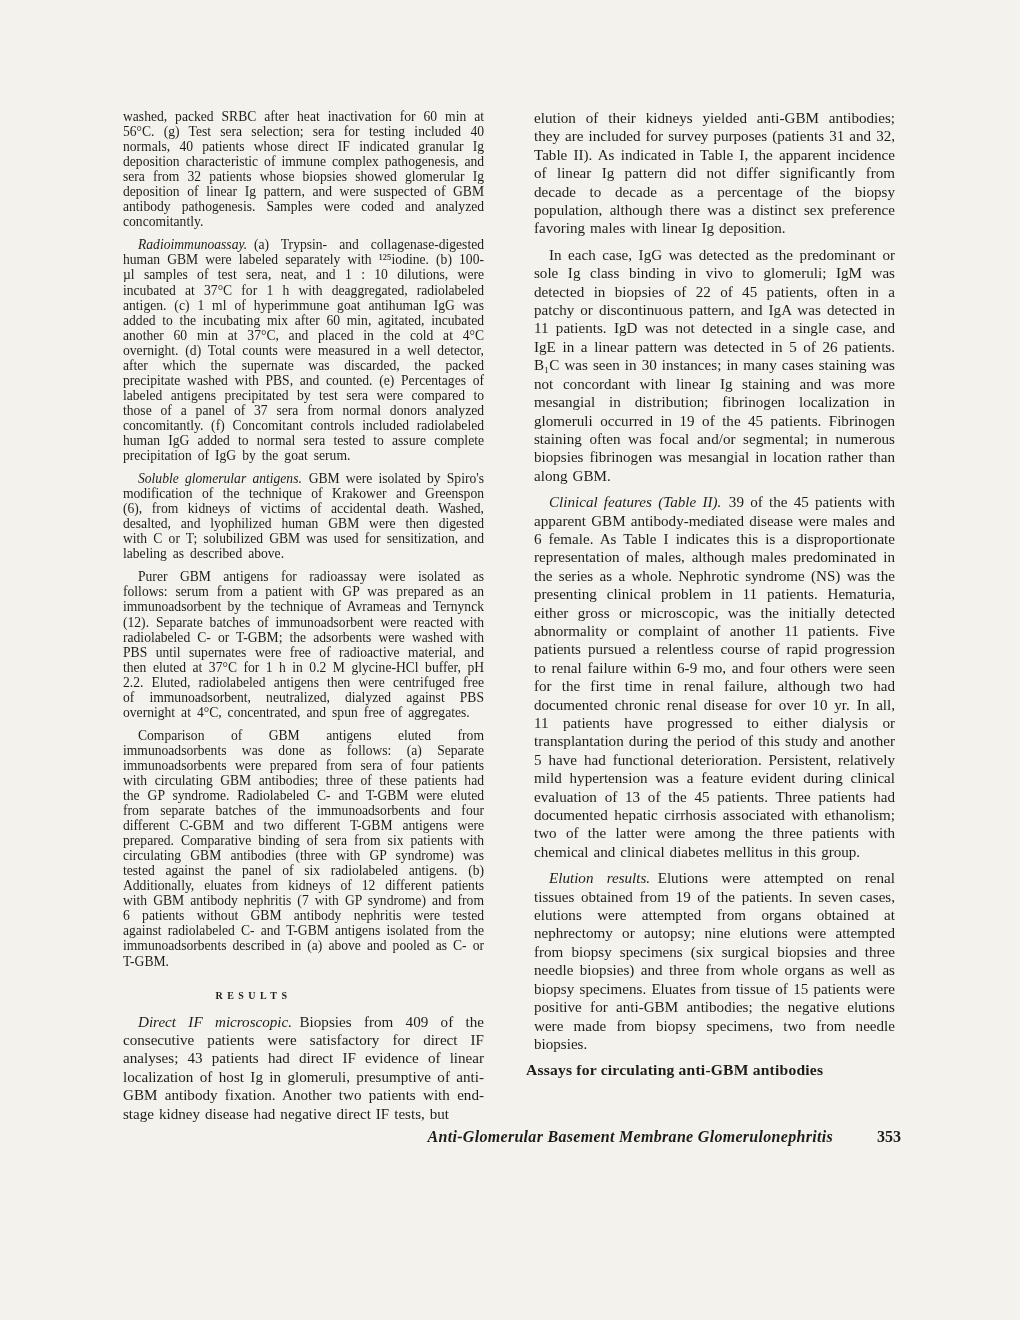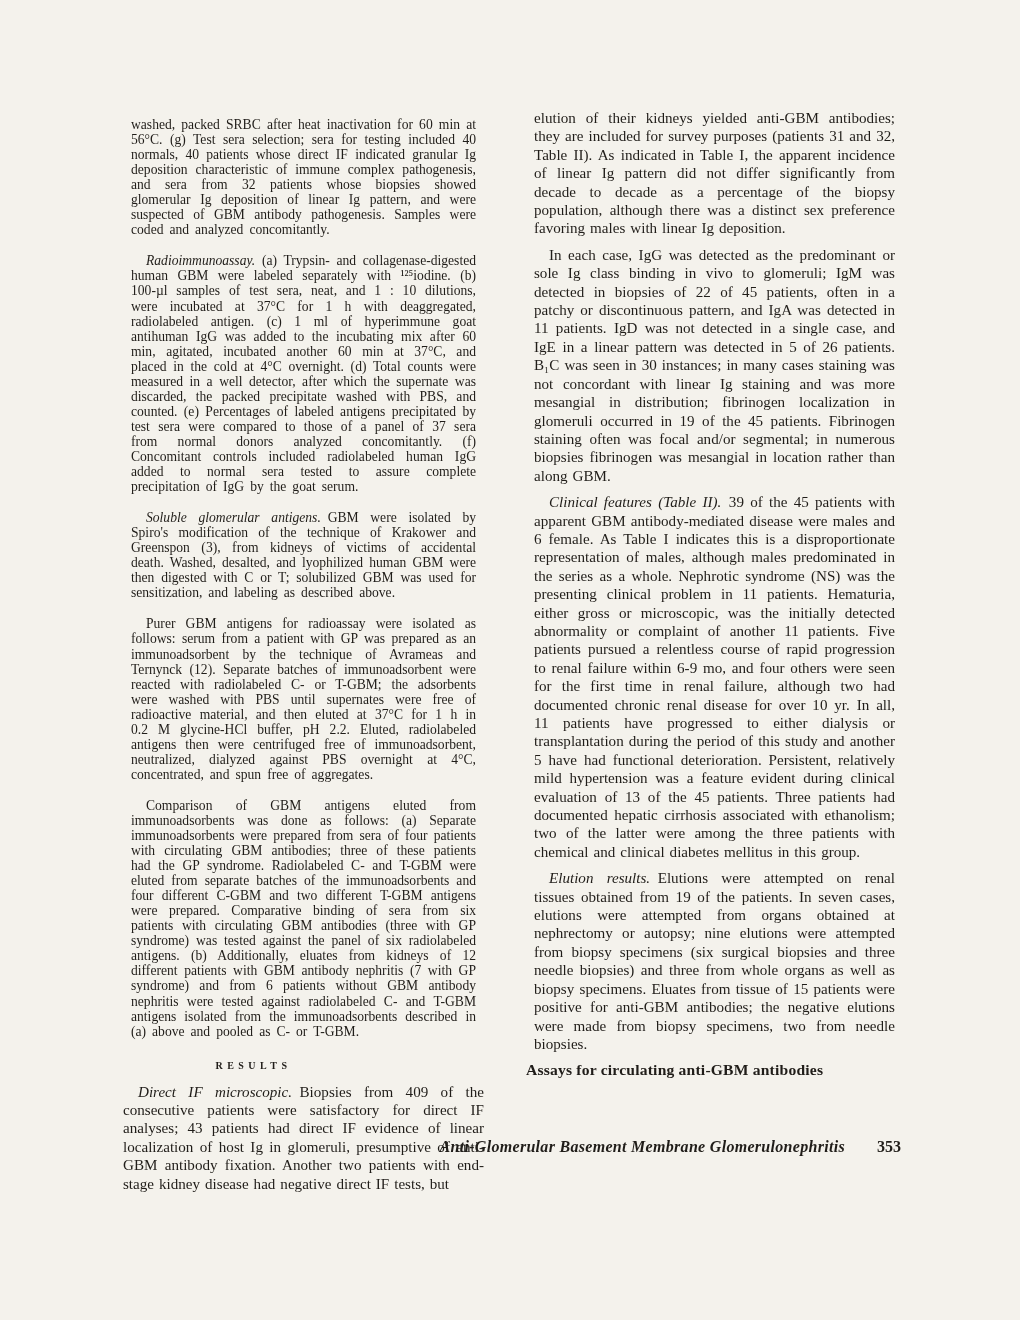--- a/index.html
+++ b/index.html
@@ -15,21 +15,21 @@
   .col { position: absolute; top: 101px; width: 377px; }
   .col-left  { left: 115px; }
   .col-right { left: 526px; }
 
   
   .mp {
     font-size: 13.6px;
     line-height: 15.05px;
     text-align: justify;
     word-spacing: 2.6px;
-    margin: 16px;
+    margin: 8px;
   }
   
   .rp {
     font-size: 15.1px;
     line-height: 18.4px;
     text-align: justify;
     word-spacing: 1.2px;
     margin: 8px;
   }
   .ind { text-indent: 15px; }
@@ -52,37 +52,36 @@
   .lead::after { content: "\2002"; }
 
   .footer {
     position: absolute;
     top: 1128px;
     left: 115px;
     width: 786px;
     display: flex;
     justify-content: flex-end;
     align-items: baseline;
-    gap: 32px;
+    gap: 44px;
     font-size: 16px;
-    margin-top: 10px;
   }
   .running-title { font-style: italic; font-weight: 600; letter-spacing: 0.3px; }
   .page-number { font-weight: 700; }
 </style>
 </head>
 <body>
 
 <div class="page">
 
   <div class="col col-left">
     <div>
       <p class="mp">washed, packed SRBC after heat inactivation for 60 min at 56°C. (g) Test sera selection; sera for testing included 40 normals, 40 patients whose direct IF indicated granular Ig deposition characteristic of immune complex pathogenesis, and sera from 32 patients whose biopsies showed glomerular Ig deposition of linear Ig pattern, and were suspected of GBM antibody pathogenesis. Samples were coded and analyzed concomitantly.</p>
       <p class="mp ind"><span class="lead">Radioimmunoassay.</span><span>(a) Trypsin- and collagenase-digested human GBM were labeled separately with ¹²⁵iodine. (b) 100-µl samples of test sera, neat, and 1 : 10 dilutions, were incubated at 37°C for 1 h with deaggregated, radiolabeled antigen. (c) 1 ml of hyperimmune goat antihuman IgG was added to the incubating mix after 60 min, agitated, incubated another 60 min at 37°C, and placed in the cold at 4°C overnight. (d) Total counts were measured in a well detector, after which the supernate was discarded, the packed precipitate washed with PBS, and counted. (e) Percentages of labeled antigens precipitated by test sera were compared to those of a panel of 37 sera from normal donors analyzed concomitantly. (f) Concomitant controls included radiolabeled human IgG added to normal sera tested to assure complete precipitation of IgG by the goat serum.</span></p>
-      <p class="mp ind"><span class="lead">Soluble glomerular antigens.</span><span>GBM were isolated by Spiro's modification of the technique of Krakower and Greenspon (3), from kidneys of victims of accidental death. Washed, desalted, and lyophilized human GBM were then digested with C or T; solubilized GBM was used for sensitization, and labeling as described above.</span></p>
+      <p class="mp ind"><span class="lead">Soluble glomerular antigens.</span><span>GBM were isolated by Spiro's modification of the technique of Krakower and Greenspon (6), from kidneys of victims of accidental death. Washed, desalted, and lyophilized human GBM were then digested with C or T; solubilized GBM was used for sensitization, and labeling as described above.</span></p>
       <p class="mp ind">Purer GBM antigens for radioassay were isolated as follows: serum from a patient with GP was prepared as an immunoadsorbent by the technique of Avrameas and Ternynck (12). Separate batches of immunoadsorbent were reacted with radiolabeled C- or T-GBM; the adsorbents were washed with PBS until supernates were free of radioactive material, and then eluted at 37°C for 1 h in 0.2 M glycine-HCl buffer, pH 2.2. Eluted, radiolabeled antigens then were centrifuged free of immunoadsorbent, neutralized, dialyzed against PBS overnight at 4°C, concentrated, and spun free of aggregates.</p>
       <p class="mp ind">Comparison of GBM antigens eluted from immunoadsorbents was done as follows: (a) Separate immunoadsorbents were prepared from sera of four patients with circulating GBM antibodies; three of these patients had the GP syndrome. Radiolabeled C- and T-GBM were eluted from separate batches of the immunoadsorbents and four different C-GBM and two different T-GBM antigens were prepared. Comparative binding of sera from six patients with circulating GBM antibodies (three with GP syndrome) was tested against the panel of six radiolabeled antigens. (b) Additionally, eluates from kidneys of 12 different patients with GBM antibody nephritis (7 with GP syndrome) and from 6 patients without GBM antibody nephritis were tested against radiolabeled C- and T-GBM antigens isolated from the immunoadsorbents described in (a) above and pooled as C- or T-GBM.</p>
     </div>
 
     <h2 class="results-heading">RESULTS</h2>
 
     <p class="rp ind"><span class="lead">Direct IF microscopic.</span><span>Biopsies from 409 of the consecutive patients were satisfactory for direct IF analyses; 43 patients had direct IF evidence of linear localization of host Ig in glomeruli, presumptive of anti-GBM antibody fixation. Another two patients with end-stage kidney disease had negative direct IF tests, but</span></p>
   </div>
 
   <div class="col col-right">

